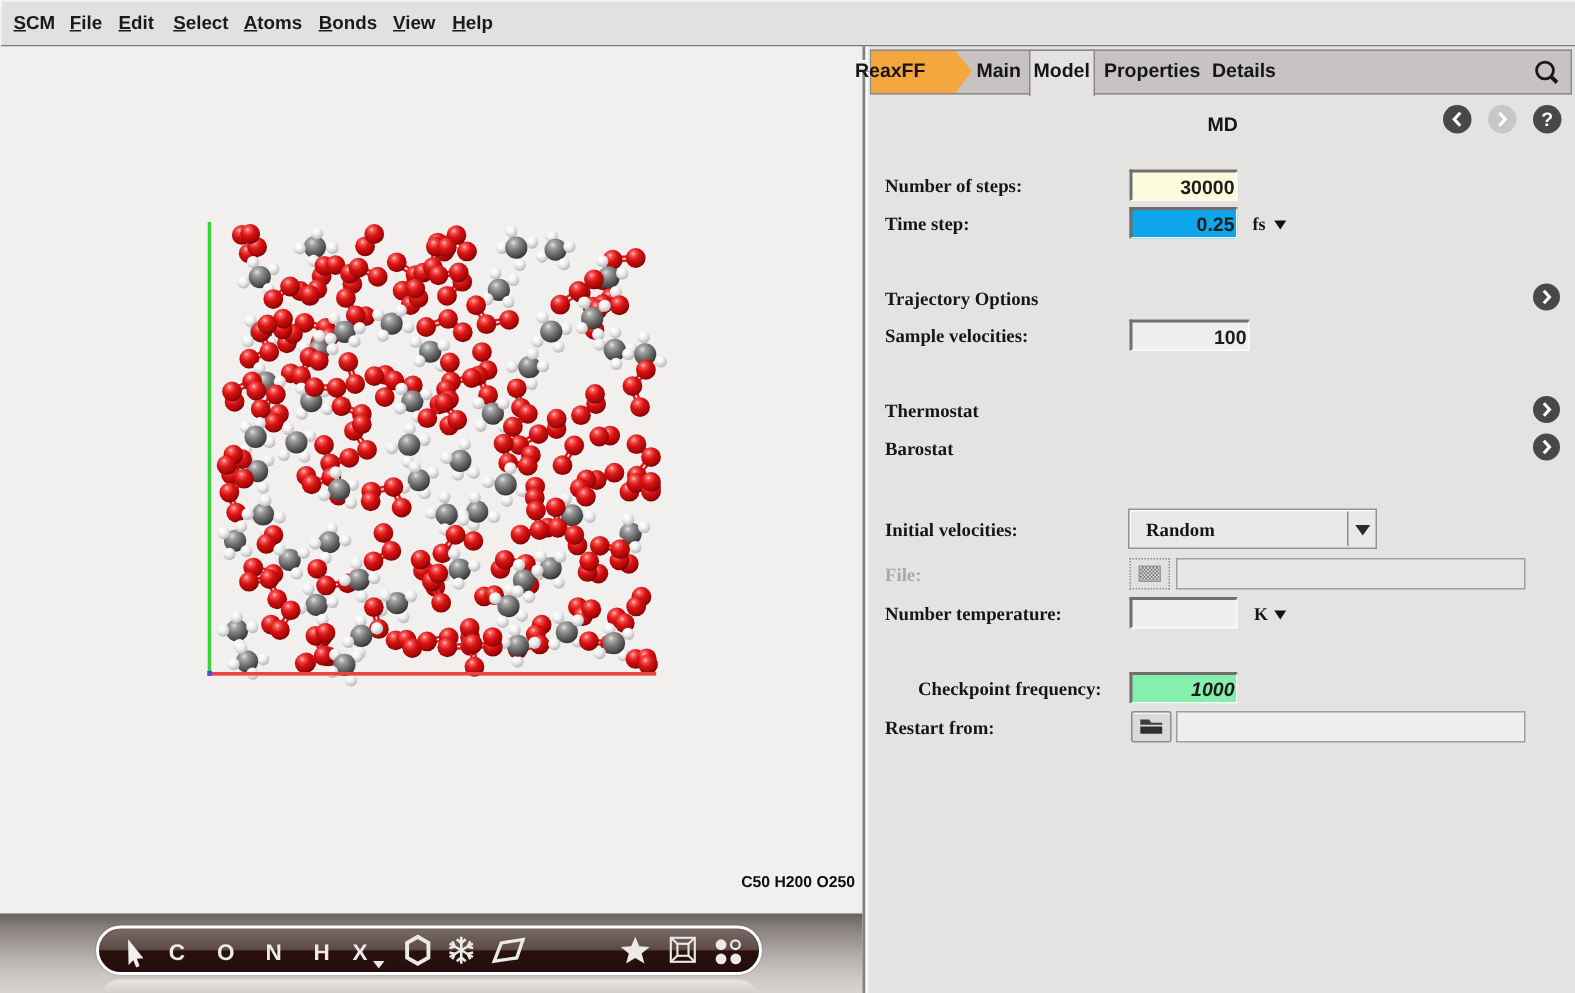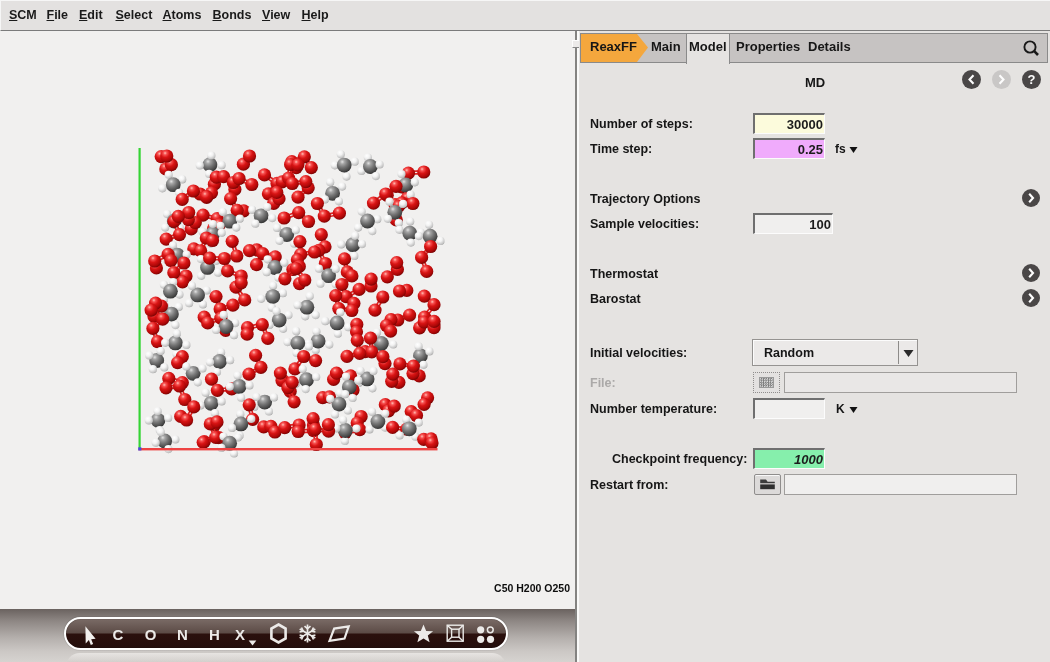--- a/index.html
+++ b/index.html
@@ -1,19 +1,19 @@
 <!DOCTYPE html>
 <html><head>
 <meta charset="utf-8">
 <style>
   * { margin:0; padding:0; box-sizing:border-box; }
   html,body { width:1050px; height:662px; overflow:hidden; }
   body { font-family:"Liberation Sans", sans-serif; font-weight:bold; background:#e5e3e1; position:relative; }
   .abs { position:absolute; }
-  .lbl { position:absolute; font-size:12.5px; color:#161616; white-space:nowrap; }
+  .lbl { position:absolute; font-size:12.5px; color:#161616; white-space:nowrap;font-family:Liberation Serif, serif; }
   .fld { position:absolute; border-style:solid; border-width:2px 1px 1px 2px; border-color:#6f6f6f #fcfcfc #fcfcfc #6f6f6f;
          font-size:13px; color:#1c1c1c; text-align:right; padding:2px 1px 0 0; }
   .cbtn { position:absolute; width:19px; height:19px; border-radius:50%; background:#4a4747; }
   .cbtn svg { position:absolute; left:0; top:0; }
 </style>
 </head>
 <body>
 
 <div class="abs" style="left:0;top:0;width:1050px;height:31px;background:#e3e1e0;border-bottom:1px solid #7b7b7b;border-top:1px solid #f6f6f6;border-left:1px solid #f6f6f6;">
   <span class="abs" style="left:8px;top:7px;font-size:12.5px;color:#1a1a1a;"><u>S</u>CM</span>
@@ -1017,21 +1017,21 @@
 <div class="abs" style="left:577px;top:31px;width:2px;height:631px;background:#fafaf9;"></div>
 <div class="abs" style="left:572px;top:40px;width:9px;height:8px;background:#eceae9;border:1px solid #8a8a8a;border-top-color:#fdfdfd;border-left-color:#fdfdfd;"></div>
 
 <div class="abs" style="left:579px;top:31px;width:471px;height:631px;background:#e5e3e1;"></div>
 
 <div class="abs" style="left:580px;top:33px;width:468px;height:30px;background:#c6c3c2;border:1px solid #8a8a8a;"></div>
 
 <svg class="abs" width="80" height="30" viewBox="0 0 80 30" style="left:580px;top:33px;">
   <polygon points="1,1 57,1 68,14.5 57,29 1,29" fill="#f4a73d"></polygon>
 </svg>
-<span class="abs" style="left:590px;top:39px;font-size:13px;color:#161616;">ReaxFF</span>
+<span class="abs" style="left:570px;top:39px;font-size:13px;color:#161616;">ReaxFF</span>
 <span class="abs" style="left:651px;top:39px;font-size:13px;color:#161616;">Main</span>
 
 <div class="abs" style="left:686px;top:33px;width:44px;height:31px;background:#e5e3e1;border:1px solid #8a8a8a;border-bottom:none;"></div>
 <span class="abs" style="left:689px;top:39px;font-size:13px;color:#161616;">Model</span>
 <span class="abs" style="left:736px;top:39px;font-size:13px;color:#161616;">Properties</span>
 <span class="abs" style="left:808px;top:39px;font-size:13px;color:#161616;">Details</span>
 
 <svg class="abs" width="24" height="24" viewBox="0 0 24 24" style="left:1019px;top:36px;">
   <circle cx="11" cy="11" r="5.6" fill="none" stroke="#191919" stroke-width="1.9"></circle>
   <line x1="15.2" y1="15.2" x2="19" y2="19" stroke="#191919" stroke-width="2.6"></line>
@@ -1076,21 +1076,21 @@
       <path d="M 7.2 4.8 L 11 9 L 7.2 13.2" fill="none" stroke="#fdfdfd" stroke-width="2.1"></path>
     </svg>
   </div>
 <div class="cbtn" style="left:1022px;top:289px;width:18px;height:18px;">
     <svg width="18" height="18">
       <path d="M 7.2 4.8 L 11 9 L 7.2 13.2" fill="none" stroke="#fdfdfd" stroke-width="2.1"></path>
     </svg>
   </div>
 
 <div class="fld" style="left:753px;top:113px;width:72px;height:21px;background:#fcfbdc;">30000</div>
-<div class="fld" style="left:753px;top:138px;width:72px;height:21px;background:#f0abfc;">0.25</div>
+<div class="fld" style="left:753px;top:138px;width:72px;height:21px;background:#0ea5e9;">0.25</div>
 <span class="lbl" style="left:835px;top:142px;font-size:12px;">fs</span>
 <svg class="abs" width="10" height="8" style="left:849px;top:146px;">
     <path d="M 0.5 1 L 8.5 1 L 4.5 7 Z" fill="#111"></path>
   </svg>
 
 <div class="fld" style="left:753px;top:213px;width:80px;height:21px;background:#f0efee;">100</div>
 
 <div class="abs" style="left:752px;top:339px;width:166px;height:27px;background:#ebe9e8;border:1px solid #959391;box-shadow:inset 0 1px 0 #fcfcfc, inset 1px 0 0 #fcfcfc;"></div>
 <span class="lbl" style="left:764px;top:346px;">Random</span>
 <div class="abs" style="left:898px;top:341px;width:1px;height:23px;background:#8d8b89;"></div>

